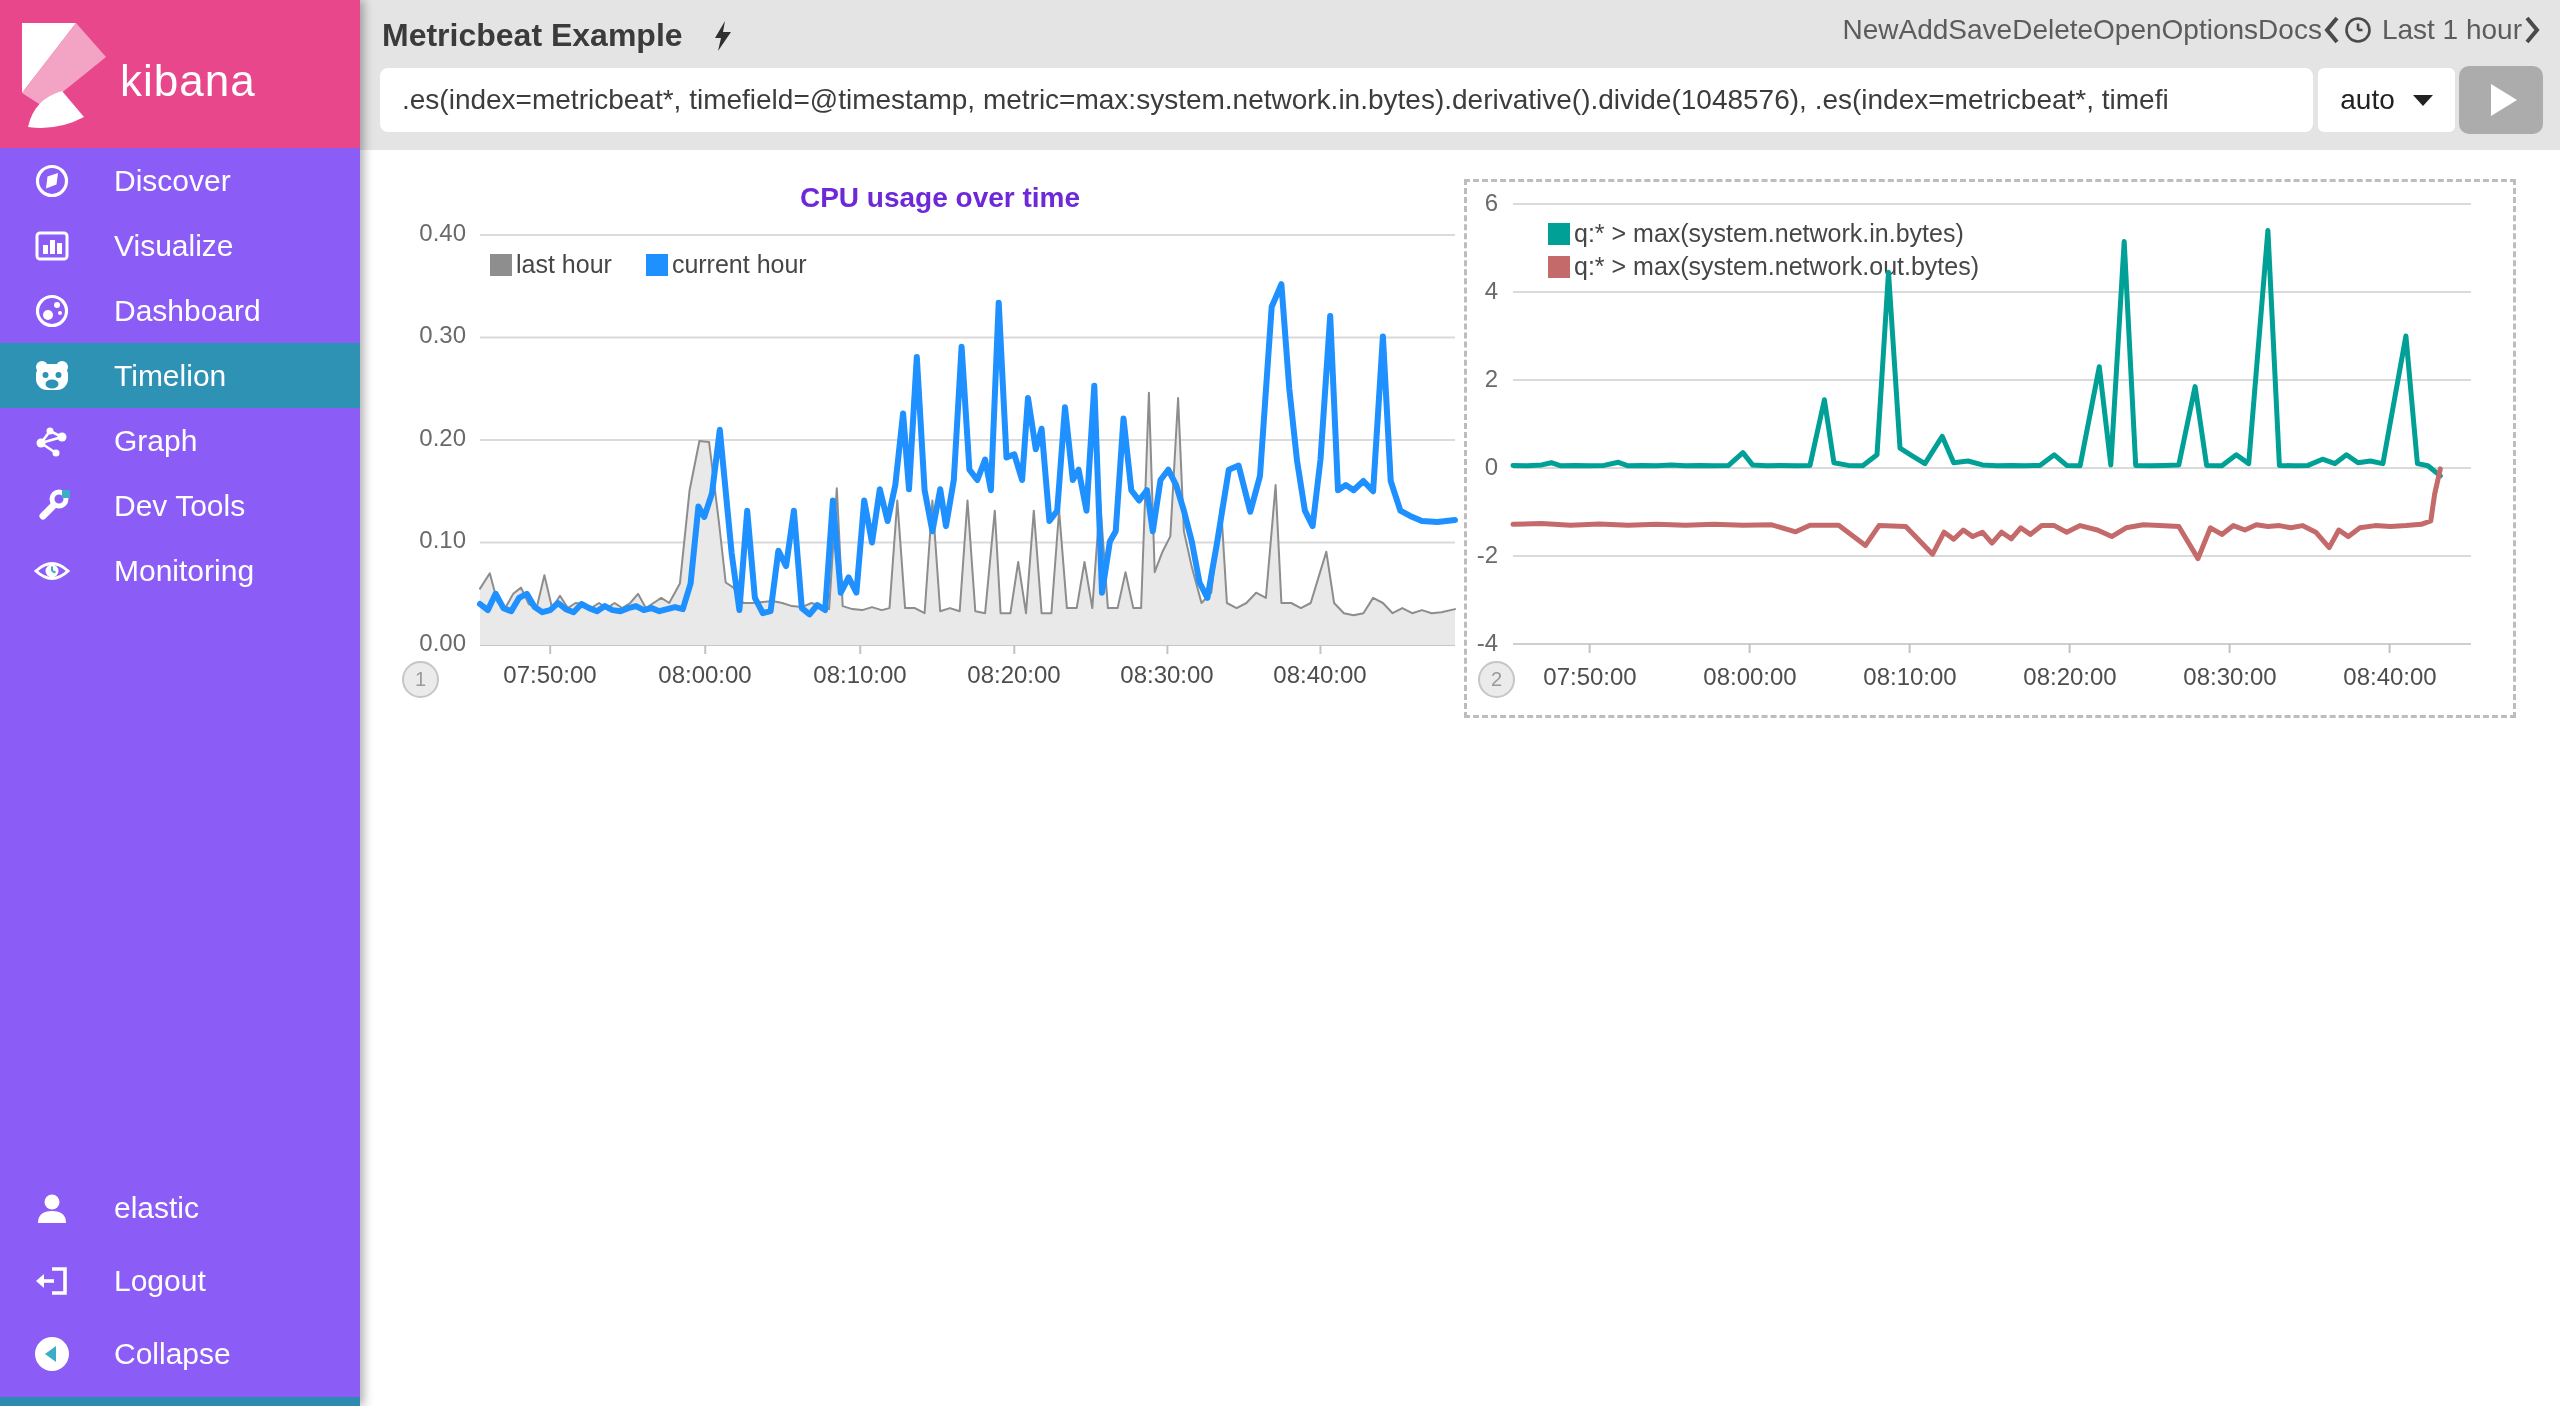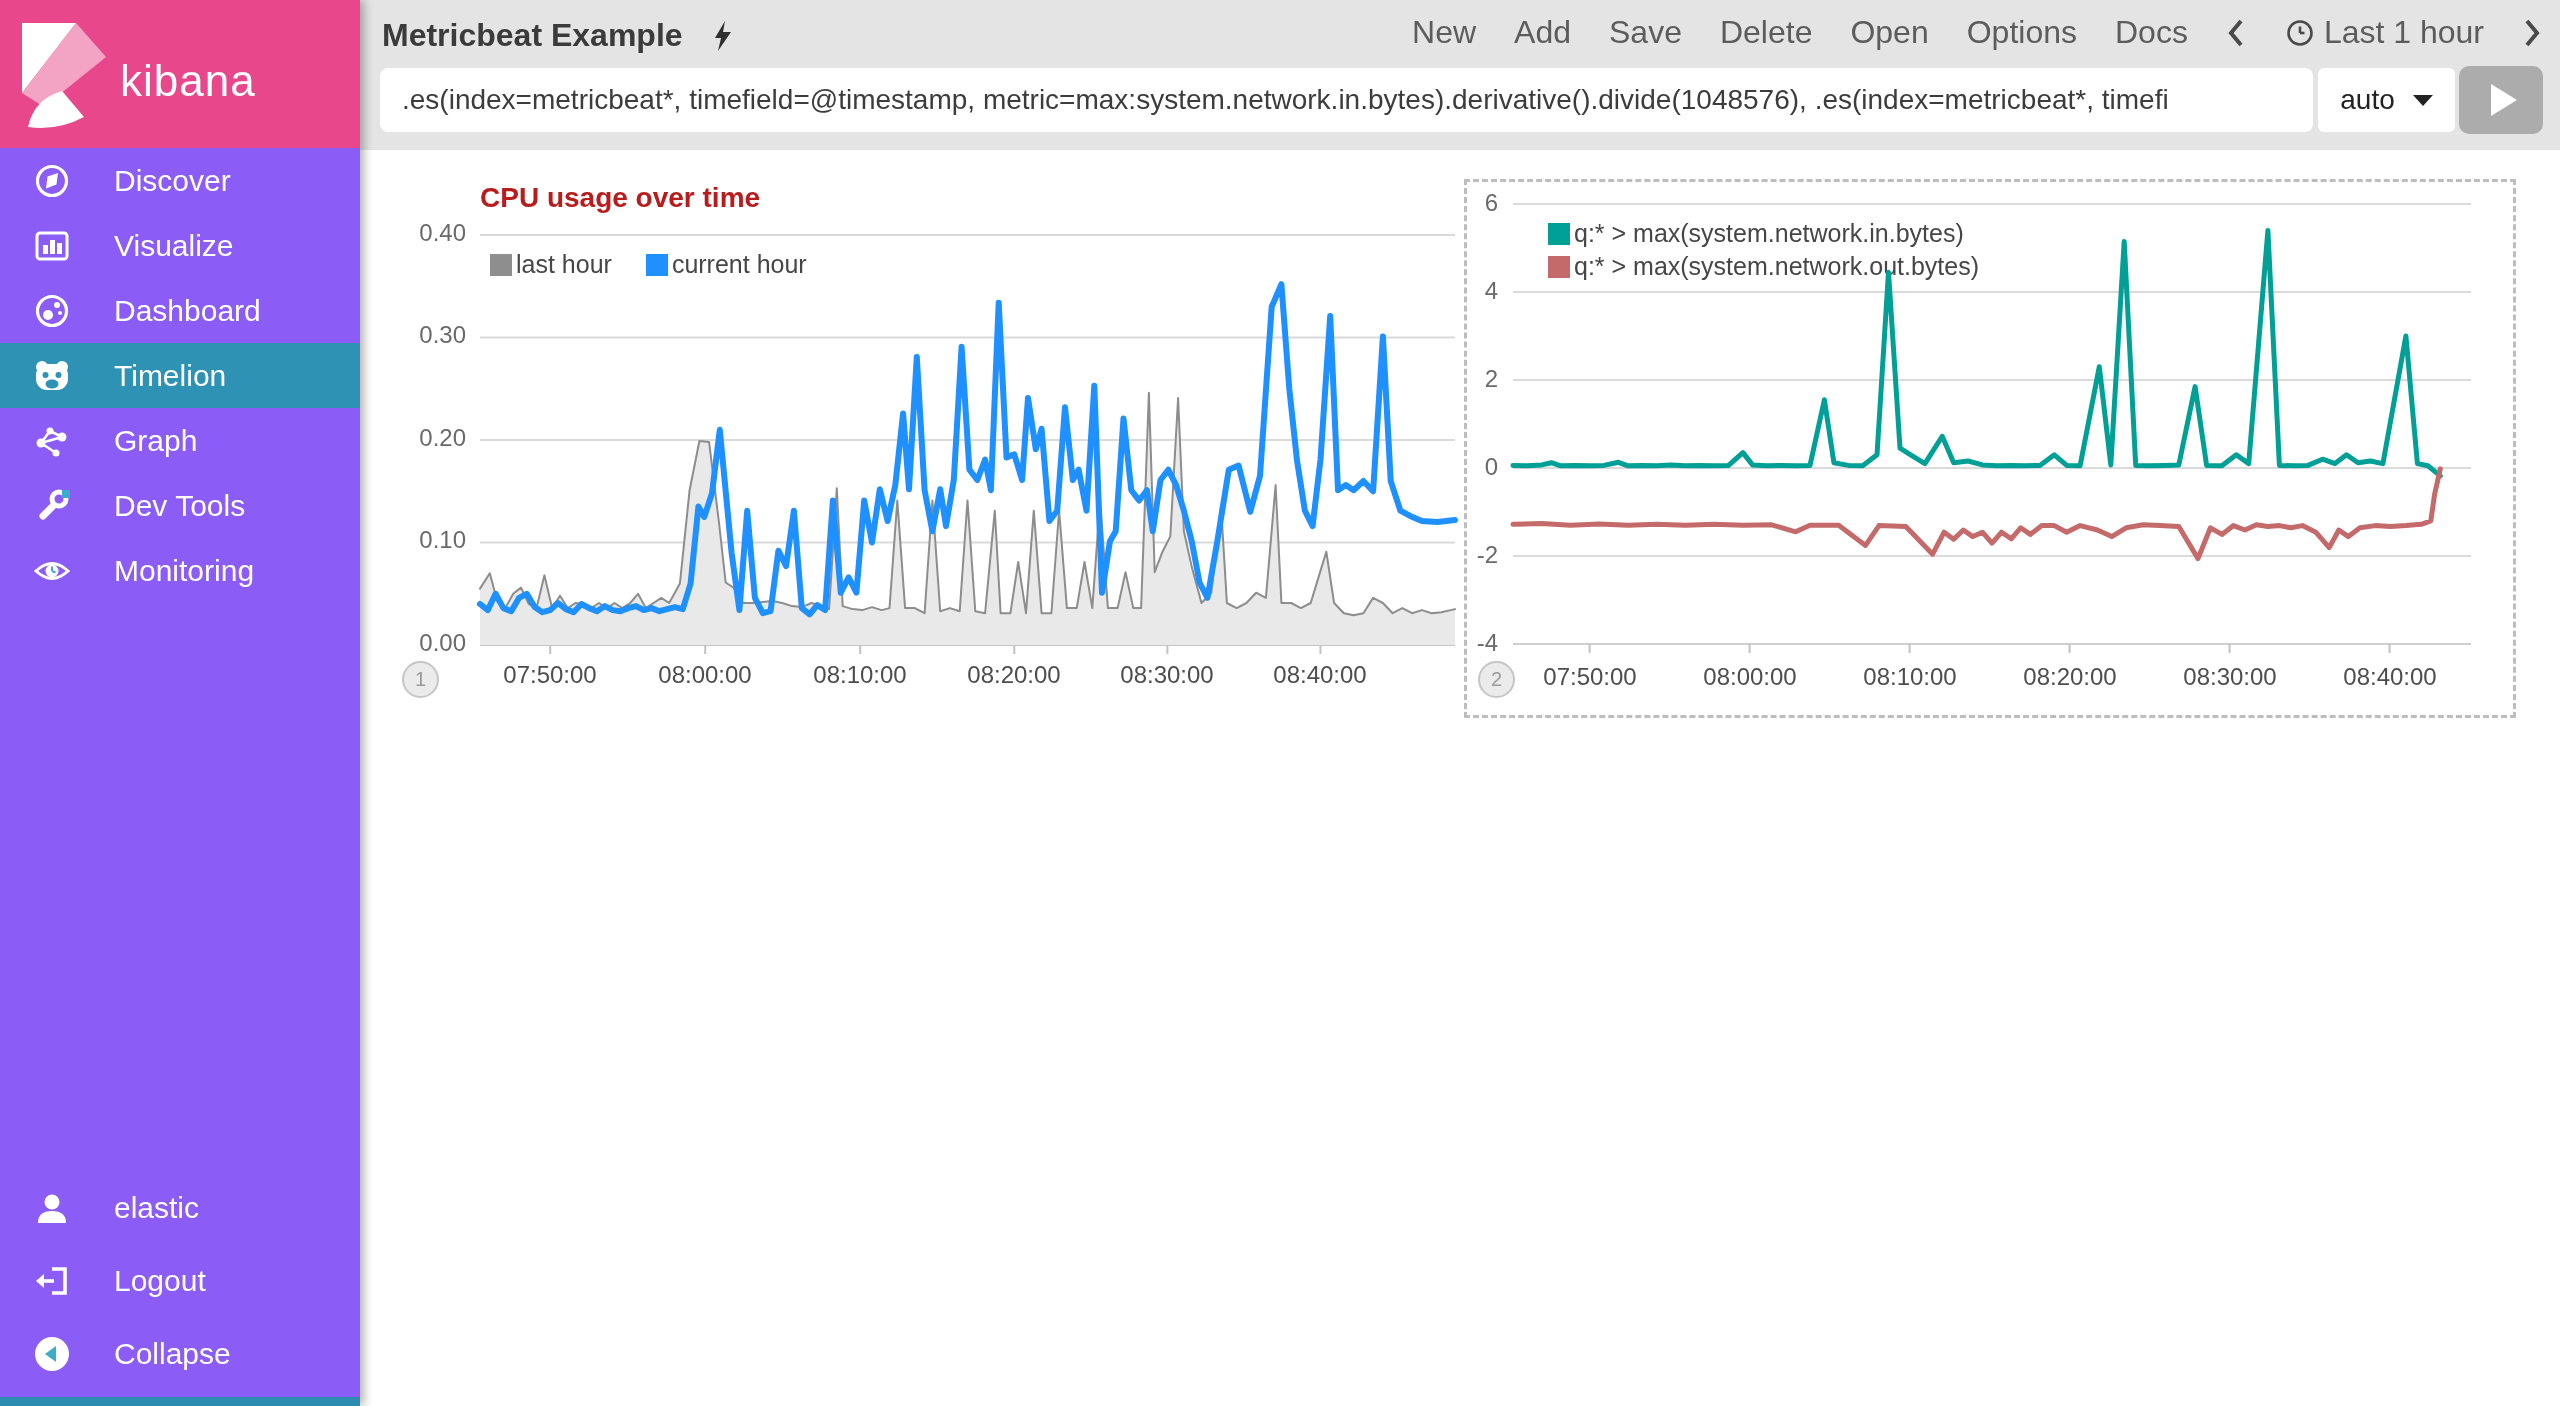--- a/index.html
+++ b/index.html
@@ -21,41 +21,41 @@
   .nav-item .nicon{width:40px;height:40px;flex:none;display:flex;align-items:center;justify-content:center;}
   .nav-item .nlabel{margin-left:42px;}
   .nav-item.selected{background:#2E92B5;}
   .nav-bottom{position:absolute;bottom:16px;left:0;right:0;}
   .nav-bottom .nav-item{height:73px;}
   .sidebar-strip{position:absolute;bottom:0;left:0;right:0;height:9px;background:#2B8CB0;}
   
   .topbar{position:absolute;left:360px;top:0;width:2200px;height:150px;background:#E4E4E4;}
   .page-title{position:absolute;left:382px;top:17px;font-size:32px;font-weight:700;color:#3B3B3B;
               display:flex;align-items:center;gap:30px;}
-  .menu{position:absolute;right:16px;top:14px;display:flex;align-items:center;gap:38px;
-        font-size:32px;color:#5C5C5C;}
+  .menu{position:absolute;right:16px;top:14px;display:flex;align-items:center;
+        font-size:28px;color:#5C5C5C;}
   .menu-item{cursor:pointer;}
   .timepick{display:flex;align-items:center;gap:10px;cursor:pointer;}
   .chev{width:22px;height:32px;cursor:pointer;display:flex;align-items:center;}
   
   .query-input{position:absolute;left:380px;top:68px;width:1933px;height:64px;background:#fff;
                border:none;border-radius:8px;font-family:"Liberation Sans",sans-serif;
                font-size:28px;color:#3C3C3C;padding:0 22px;box-sizing:border-box;outline:none;}
   .interval{position:absolute;left:2318px;top:68px;width:137px;height:64px;background:#fff;
             border-radius:6px;display:flex;align-items:center;justify-content:center;gap:18px;
             font-size:28px;color:#222;cursor:pointer;}
   .caret-down{width:0;height:0;border-left:10px solid transparent;border-right:10px solid transparent;
               border-top:11px solid #222;}
   .play-btn{position:absolute;left:2459px;top:66px;width:84px;height:68px;background:#ACACAC;
             border-radius:10px;display:flex;align-items:center;justify-content:center;cursor:pointer;}
   .play-tri{width:0;height:0;border-top:16px solid transparent;border-bottom:16px solid transparent;
             border-left:26px solid #fff;margin-left:6px;}
   
-  .chart-title{position:absolute;left:480px;top:182px;width:920px;text-align:left;
-               font-size:28px;font-weight:700;color:#b91c1c;}
+  .chart-title{position:absolute;left:480px;top:182px;width:920px;text-align:center;
+               font-size:28px;font-weight:700;color:#6d28d9;}
   .ylab{position:absolute;text-align:right;font-size:24px;color:#6A6A6A;width:86px;}
   .xlab{position:absolute;width:150px;text-align:center;font-size:24px;color:#4D4D4D;}
   .legend-row{position:absolute;display:flex;align-items:center;font-size:25px;color:#464646;}
   .swatch{width:22px;height:22px;display:inline-block;flex:none;}
   .legend-row .ltext{margin-left:4px;}
   .legend-gap{width:34px;flex:none;}
   .badge{position:absolute;width:37px;height:37px;border-radius:50%;background:#EBEBEB;
          border:2px solid #C6C6C6;box-sizing:border-box;color:#9A9A9A;font-size:20px;
          display:flex;align-items:center;justify-content:center;}
   .panel2-border{position:absolute;left:1464px;top:179px;width:1052px;height:539px;

